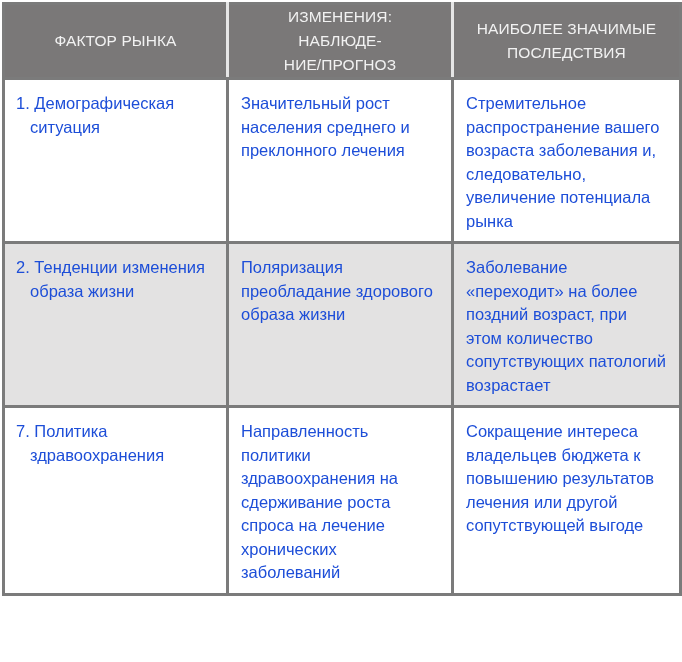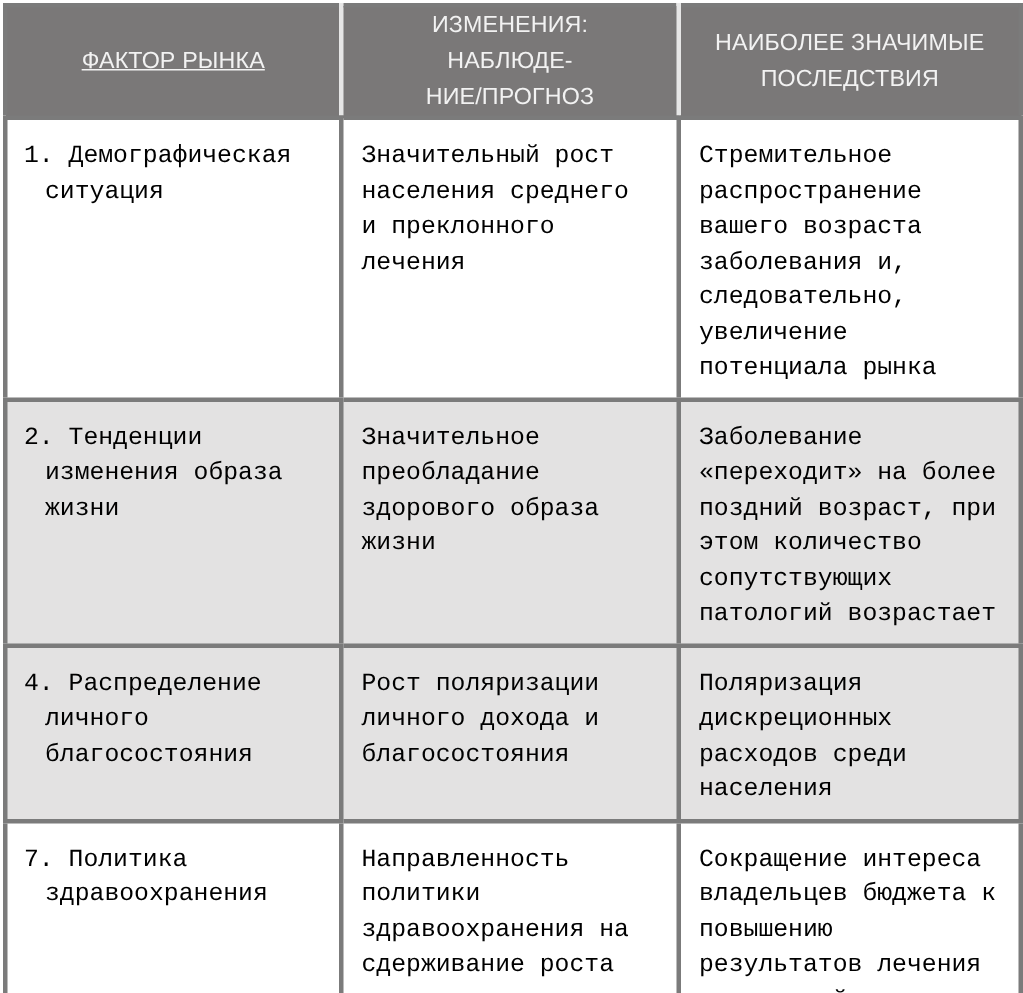--- a/index.html
+++ b/index.html
@@ -35,30 +35,29 @@
       letter-spacing: 0.1px;
       line-height: 24px;
       text-align: center;
       vertical-align: middle;
       height: 59px;
       padding: 0 16px;
       border-left: 3px solid #e6e6e6;
       border-bottom: 3px solid #7b7b7b;
       text-transform: uppercase;
     }
-    .doc-table th:first-child { border-left: none; text-decoration: underline; }
+    .doc-table th:first-child { border-left: none; }
     .doc-table td {
-      color: #000000;
+      color: #1d4ed8;
       font-size: 16.5px;
       line-height: 23.5px;
       vertical-align: top;
       padding: 12px 12px 8px 12px;
       border-left: 3px solid #7b7b7b;
       border-bottom: 3px solid #7b7b7b;
-      font-family: Liberation Mono, monospace;
     }
     .doc-table td:first-child { border-left: none; padding-left: 11px; }
     .doc-table tr.shaded td { background: #e3e2e2; }
     .doc-table tr.plain td { background: #ffffff; }
     .doc-table tr.r1 td { height: 115px; }
     .doc-table tr.r2 td { height: 117px; margin-top: 28px; }
     .doc-table tr.r3 td { height: 67px; }
     .doc-table tr.r4 td { height: 70px; }
     .doc-table tr.r5 td { height: 113px; }
     .factor {
@@ -102,35 +101,24 @@
         </td>
       <td>
           <span class="cell-text">Стремительное распространение вашего возраста заболевания и, следовательно, увеличение потенциала рынка</span>
         </td>
     </tr>
     <tr class="shaded r2">
       <td>
           <span class="factor">2. Тенденции изменения образа жизни</span>
         </td>
       <td>
-          <span class="cell-text">Значительное преобладание здорового образа жизни</span>
+          <span class="cell-text">Поляризация преобладание здорового образа жизни</span>
         </td>
       <td>
           <span class="cell-text">Заболевание «переходит» на более поздний возраст, при этом количество сопутствующих патологий возрастает</span>
-        </td>
-    </tr>
-    <tr class="shaded r4">
-      <td>
-          <span class="factor">4. Распределение личного благосостояния</span>
-        </td>
-      <td>
-          <span class="cell-text">Рост поляризации личного дохода и благосостояния</span>
-        </td>
-      <td>
-          <span class="cell-text">Поляризация дискреционных расходов среди населения</span>
         </td>
     </tr>
     <tr class="plain r5">
       <td>
           <span class="factor">7. Политика здравоохранения</span>
         </td>
       <td>
           <span class="cell-text">Направленность политики здравоохранения на сдерживание роста спроса на лечение хронических заболеваний</span>
         </td>
       <td>

